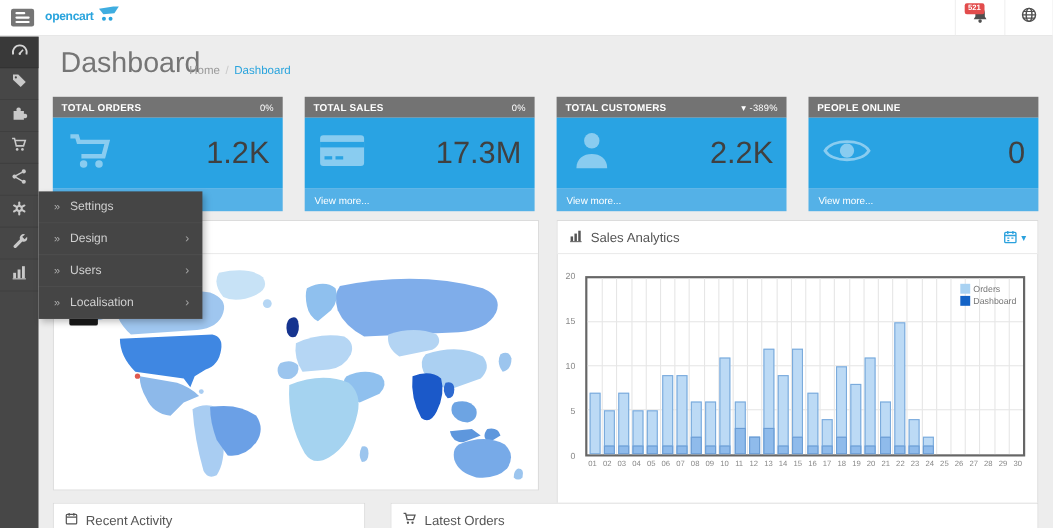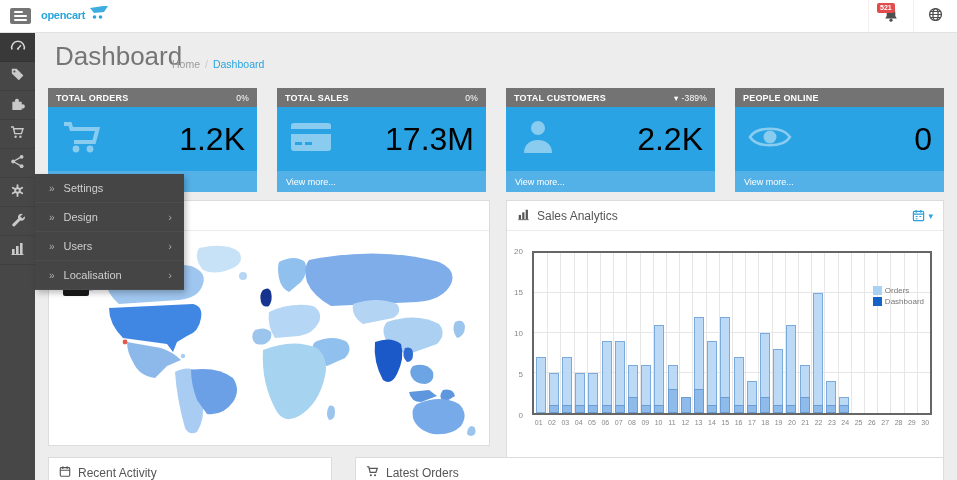--- a/index.html
+++ b/index.html
@@ -48,21 +48,21 @@
   .breadcrumb .sep { color:#c9c9c9; margin:0 5px; }
   .breadcrumb .cur { color:#2aa4dd; cursor:pointer; }
   .breadcrumb .home { cursor:pointer; }
   
   .tile { position:absolute; top:88px; width:209px; height:104px; z-index:10; }
   .tile-h { height:19px; background:#737373; color:#fff; font-size:9px; font-weight:bold;
             display:flex; align-items:center; padding:0 8px; letter-spacing:.2px; }
   .tile-h .pct { margin-left:auto; font-weight:normal; font-size:8.5px; display:flex;
                  align-items:center; gap:3px; }
   .tile-b { height:64px; background:#29a3e3; display:flex; align-items:center; padding:0 12px; }
-  .tile-b .num { margin-left:auto; color:#000000; font-size:32px; }
+  .tile-b .num { margin-left:auto; color:#404040; font-size:28px; }
   .tile-f { height:21px; background:#54b1e7; color:#fff; font-size:9px; display:flex;
             align-items:center; padding:0 9px; cursor:pointer; }
   
   .panel { position:absolute; background:#fff; border:1px solid #dcdcdc; z-index:10; }
   .panel-h { height:30px; border-bottom:1px solid #ebebeb; display:flex; align-items:center;
              padding:0 10px; color:#555; font-size:12px; gap:7px; background:#fff; }
   #map-panel { left:48px; top:200px; width:442px; height:246px; }
   #sales-panel { left:506px; top:200px; width:438px; height:298px; }
   #activity-panel { left:48px; top:457px; width:284px; height:40px; }
   #orders-panel { left:355px; top:457px; width:589px; height:40px; }
@@ -74,21 +74,21 @@
   .chart { position:absolute; left:0; top:30px; right:0; bottom:0; }
   .plot { position:absolute; left:25px; top:20px; width:400px; height:164px;
           border:2px solid #666; background:#fff; overflow:hidden; }
   .y-labels { position:absolute; left:0; top:20px; width:21px; height:164px; }
   .y-labels div { position:absolute; right:5px; transform:translateY(-50%); font-size:8px; color:#888; }
   .x-labels { position:absolute; left:25px; top:188px; width:400px; display:flex; }
   .x-labels span { flex:1; text-align:center; font-size:7px; color:#888; }
   .vline { position:absolute; top:0; bottom:0; width:1px; background:#e6e6e6; }
   .hline { position:absolute; left:0; right:0; height:1px; background:#e6e6e6; }
   .bar { position:absolute; bottom:0; border:1px solid; }
-  .legend { position:absolute; right:6px; top:5px; font-size:8px; color:#777; z-index:5;margin-top:28px; }
+  .legend { position:absolute; right:6px; top:5px; font-size:8px; color:#777; z-index:5; }
   .legend-row { display:flex; align-items:center; gap:3px; margin-bottom:2px; }
   .legend-swatch { width:9px; height:9px; }
 </style>
 </head>
 <body>
 
 <div class="topbar">
   <div class="menu-toggle">
       <i></i>
       <i></i>

